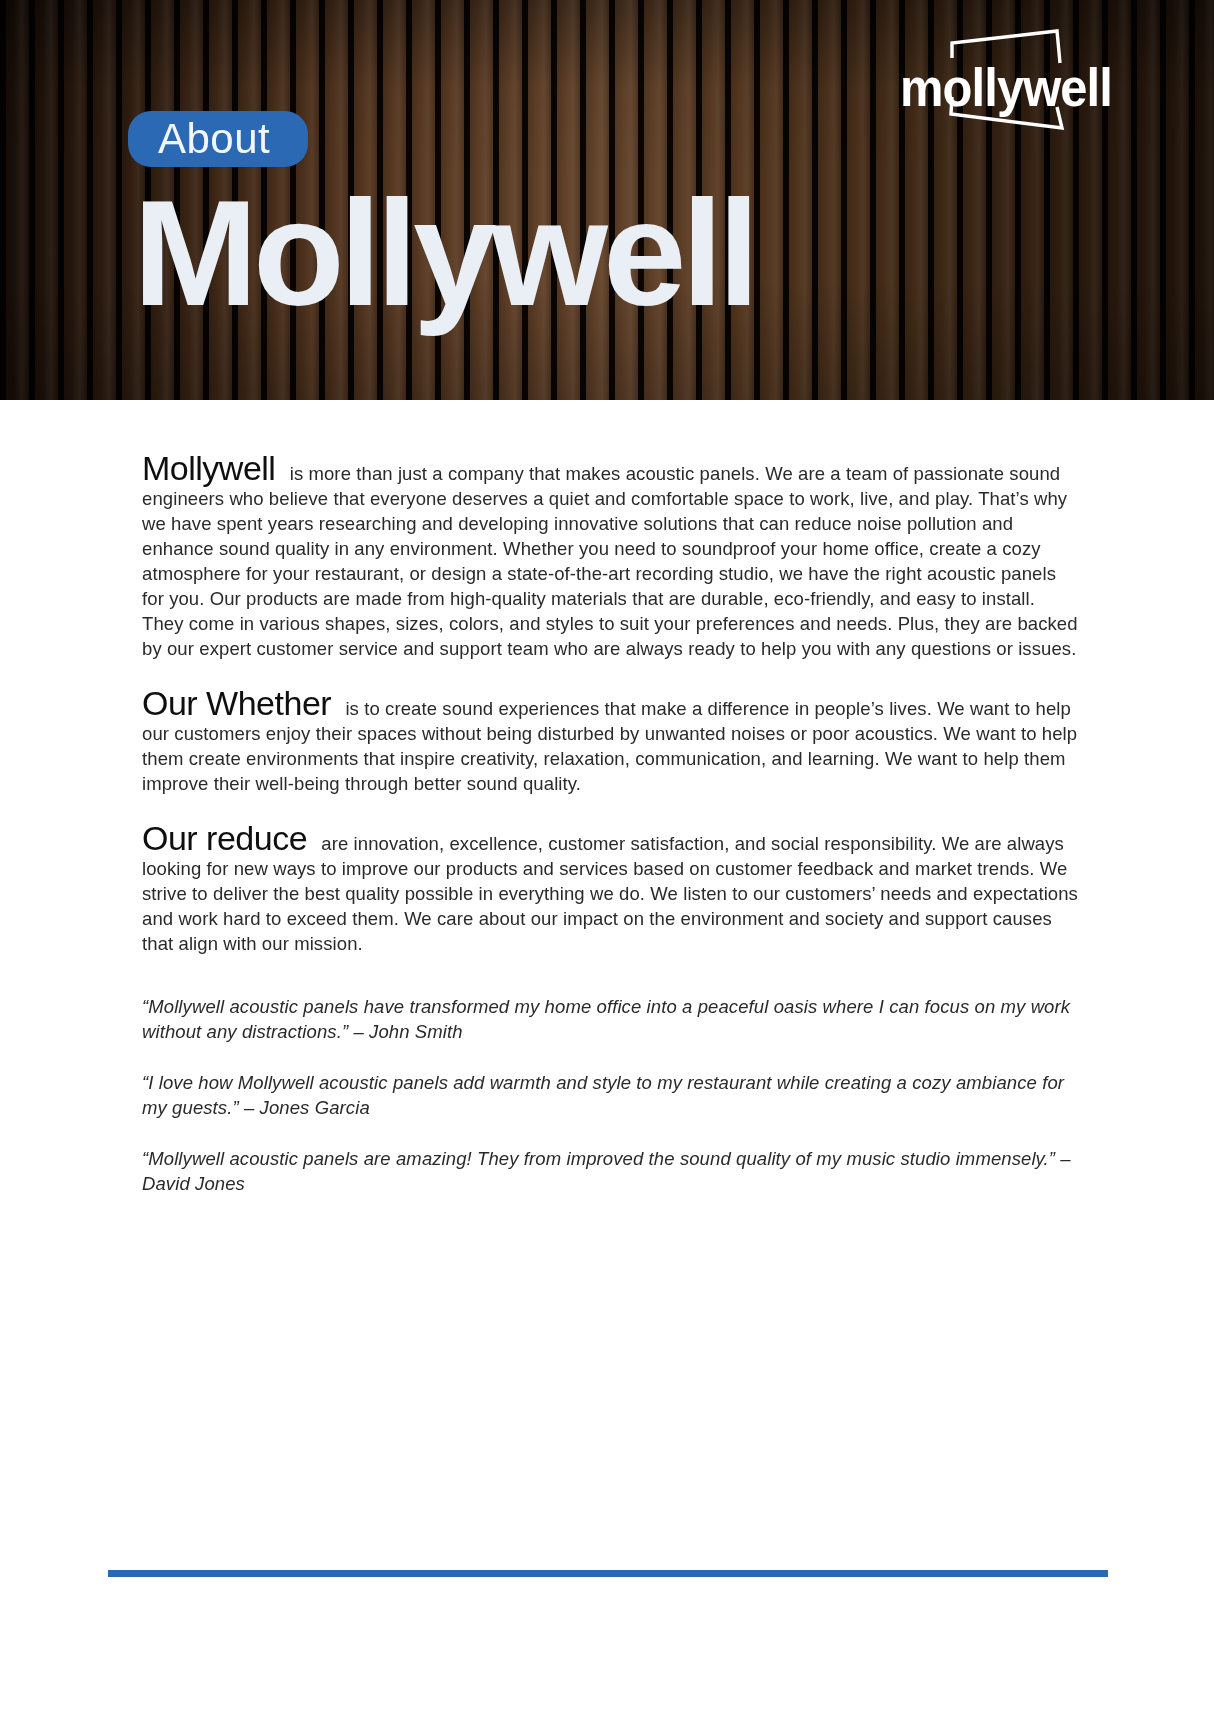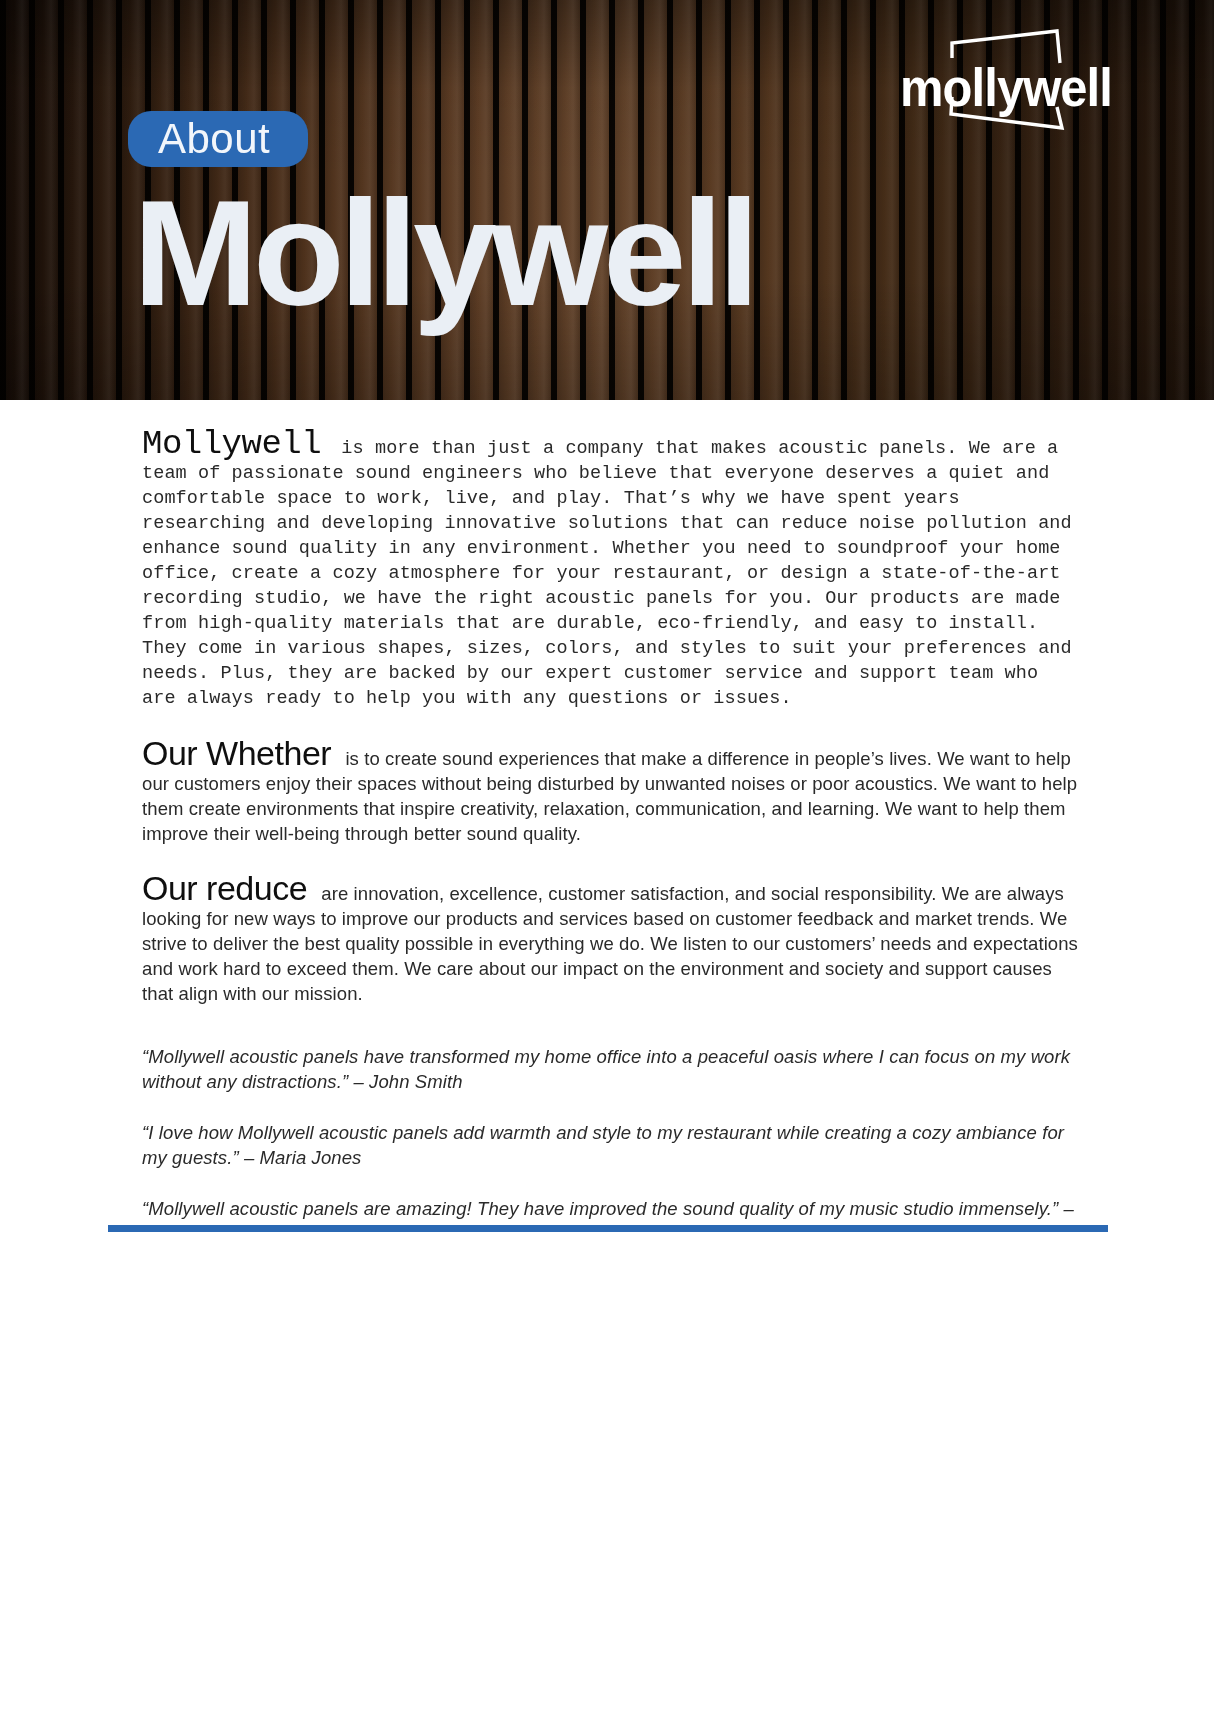--- a/index.html
+++ b/index.html
@@ -1,20 +1,20 @@
 <!DOCTYPE html>
 <html><head>
 <meta charset="utf-8">
 <title>About Mollywell</title>
 <style>
   html, body { margin: 0; padding: 0; background: #ffffff; }
   .page {
     position: relative;
     width: 1214px;
-    height: 1232px;
+    height: 1577px;
     background: #ffffff;
     overflow: hidden;
     font-family: "Liberation Sans", sans-serif;
   }
 
   
   .hero {
     position: relative;
     width: 100%;
     height: 400px;
@@ -71,21 +71,21 @@
 
   
   .copy {
     padding: 0 136px 0 142px;
     font-size: 18.5px;
     line-height: 25px;
     color: #2a2a2a;
     letter-spacing: 0.1px;
   }
   .section { margin: 30px 0 0 0; }
-  .section.first { margin-top: 32px; font-family: Liberation Mono, monospace; }
+  .section.first { margin-top: 56px; }
   .section .heading {
     font-size: 34px;
     color: #0f0f0f;
     letter-spacing: -0.5px;
     margin-right: 9px;
   }
   .testimonial { margin: 26px 0 0 0; font-style: italic; }
   .testimonial.first { margin-top: 38px; }
   .closing { margin: 26px 0 0 0; }
 
@@ -139,25 +139,25 @@
     </p>
 
 
     <p class="testimonial first">
       <span>“Mollywell acoustic panels have transformed my home office into a peaceful oasis where I can focus on my work without any distractions.”</span>
       <span>– John Smith</span>
     </p>
 
     <p class="testimonial">
       <span>“I love how Mollywell acoustic panels add warmth and style to my restaurant while creating a cozy ambiance for my guests.”</span>
-      <span>– Maria Jones</span>
+      <span>– Jones Garcia</span>
     </p>
 
     <p class="testimonial">
-      <span>“Mollywell acoustic panels are amazing! They have improved the sound quality of my music studio immensely.”</span>
+      <span>“Mollywell acoustic panels are amazing! They from improved the sound quality of my music studio immensely.”</span>
       <span>– David Jones</span>
     </p>
 
 
   </div>
 
   <div class="bottom-bar" style="background: rgb(43, 105, 180);"></div>
 
 </div>
 

